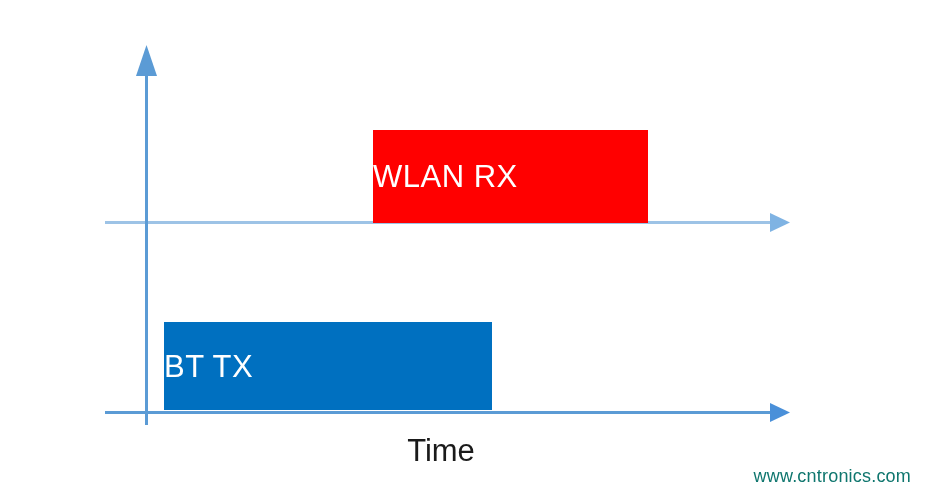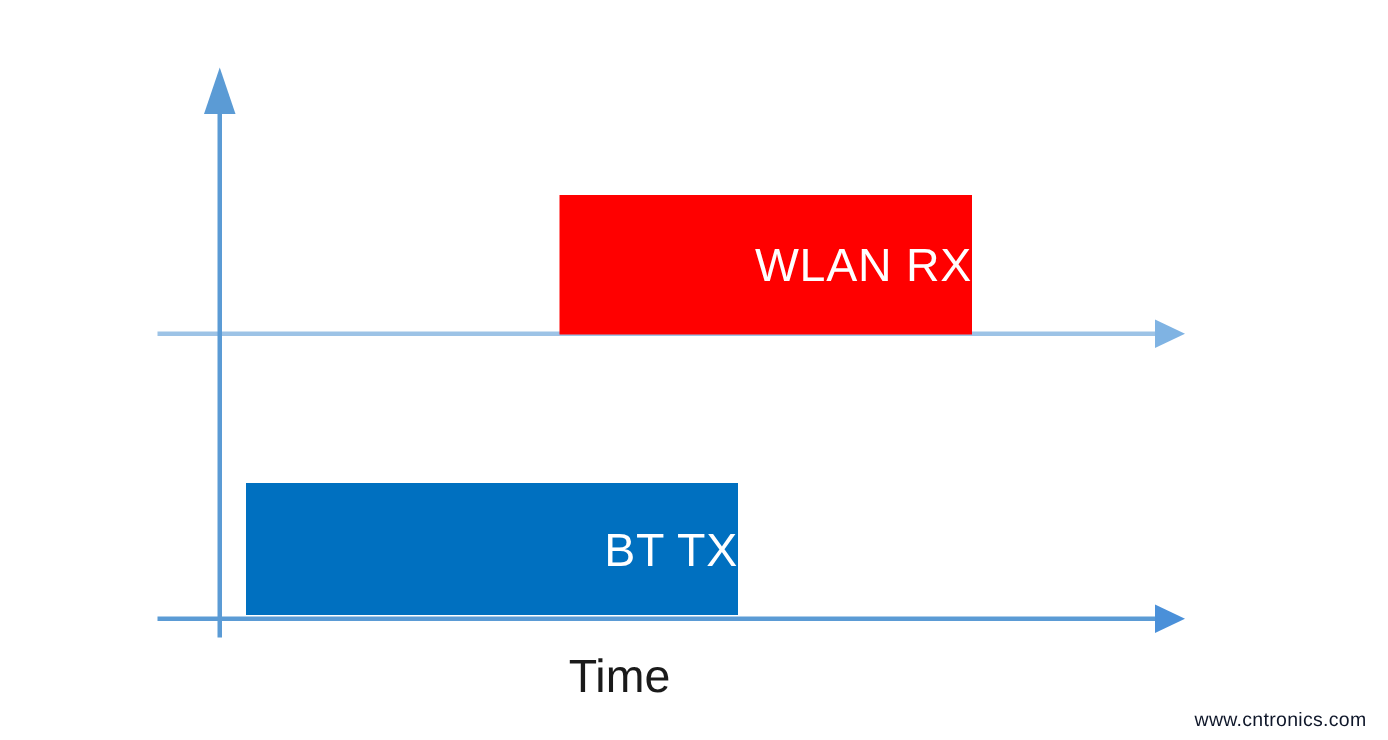--- a/index.html
+++ b/index.html
@@ -24,21 +24,21 @@
     width: 925px;
     height: 493px;
     pointer-events: none;
   }
 
   
   .block {
     position: absolute;
     display: flex;
     align-items: center;
-    justify-content: flex-end;
+    justify-content: flex-start;
     box-sizing: border-box;
   }
   .block-label {
     color: #ffffff;
     font-size: 31px;
     font-weight: 400;
     letter-spacing: 0.5px;
     line-height: 1;
     white-space: nowrap;
   }
@@ -62,29 +62,30 @@
   #time-axis-label {
     position: absolute;
     left: 0;
     top: 434px;
     width: 826px;
     text-align: center;
     font-size: 31px;
     color: #1a1a1a;
     line-height: 1.1;
     white-space: nowrap;
+    padding-left: 28px;
   }
 
   
   #watermark {
     position: absolute;
     right: 14px;
     bottom: 6px;
-    font-size: 13px;
-    color: #0f172a;
+    font-size: 18px;
+    color: #0f766e;
     letter-spacing: 0.2px;
     white-space: nowrap;
   }
 </style>
 </head>
 <body>
 
 <div id="canvas">
 
   <svg class="axis-svg" width="925" height="493" viewBox="0 0 925 493" xmlns="http://www.w3.org/2000/svg">

